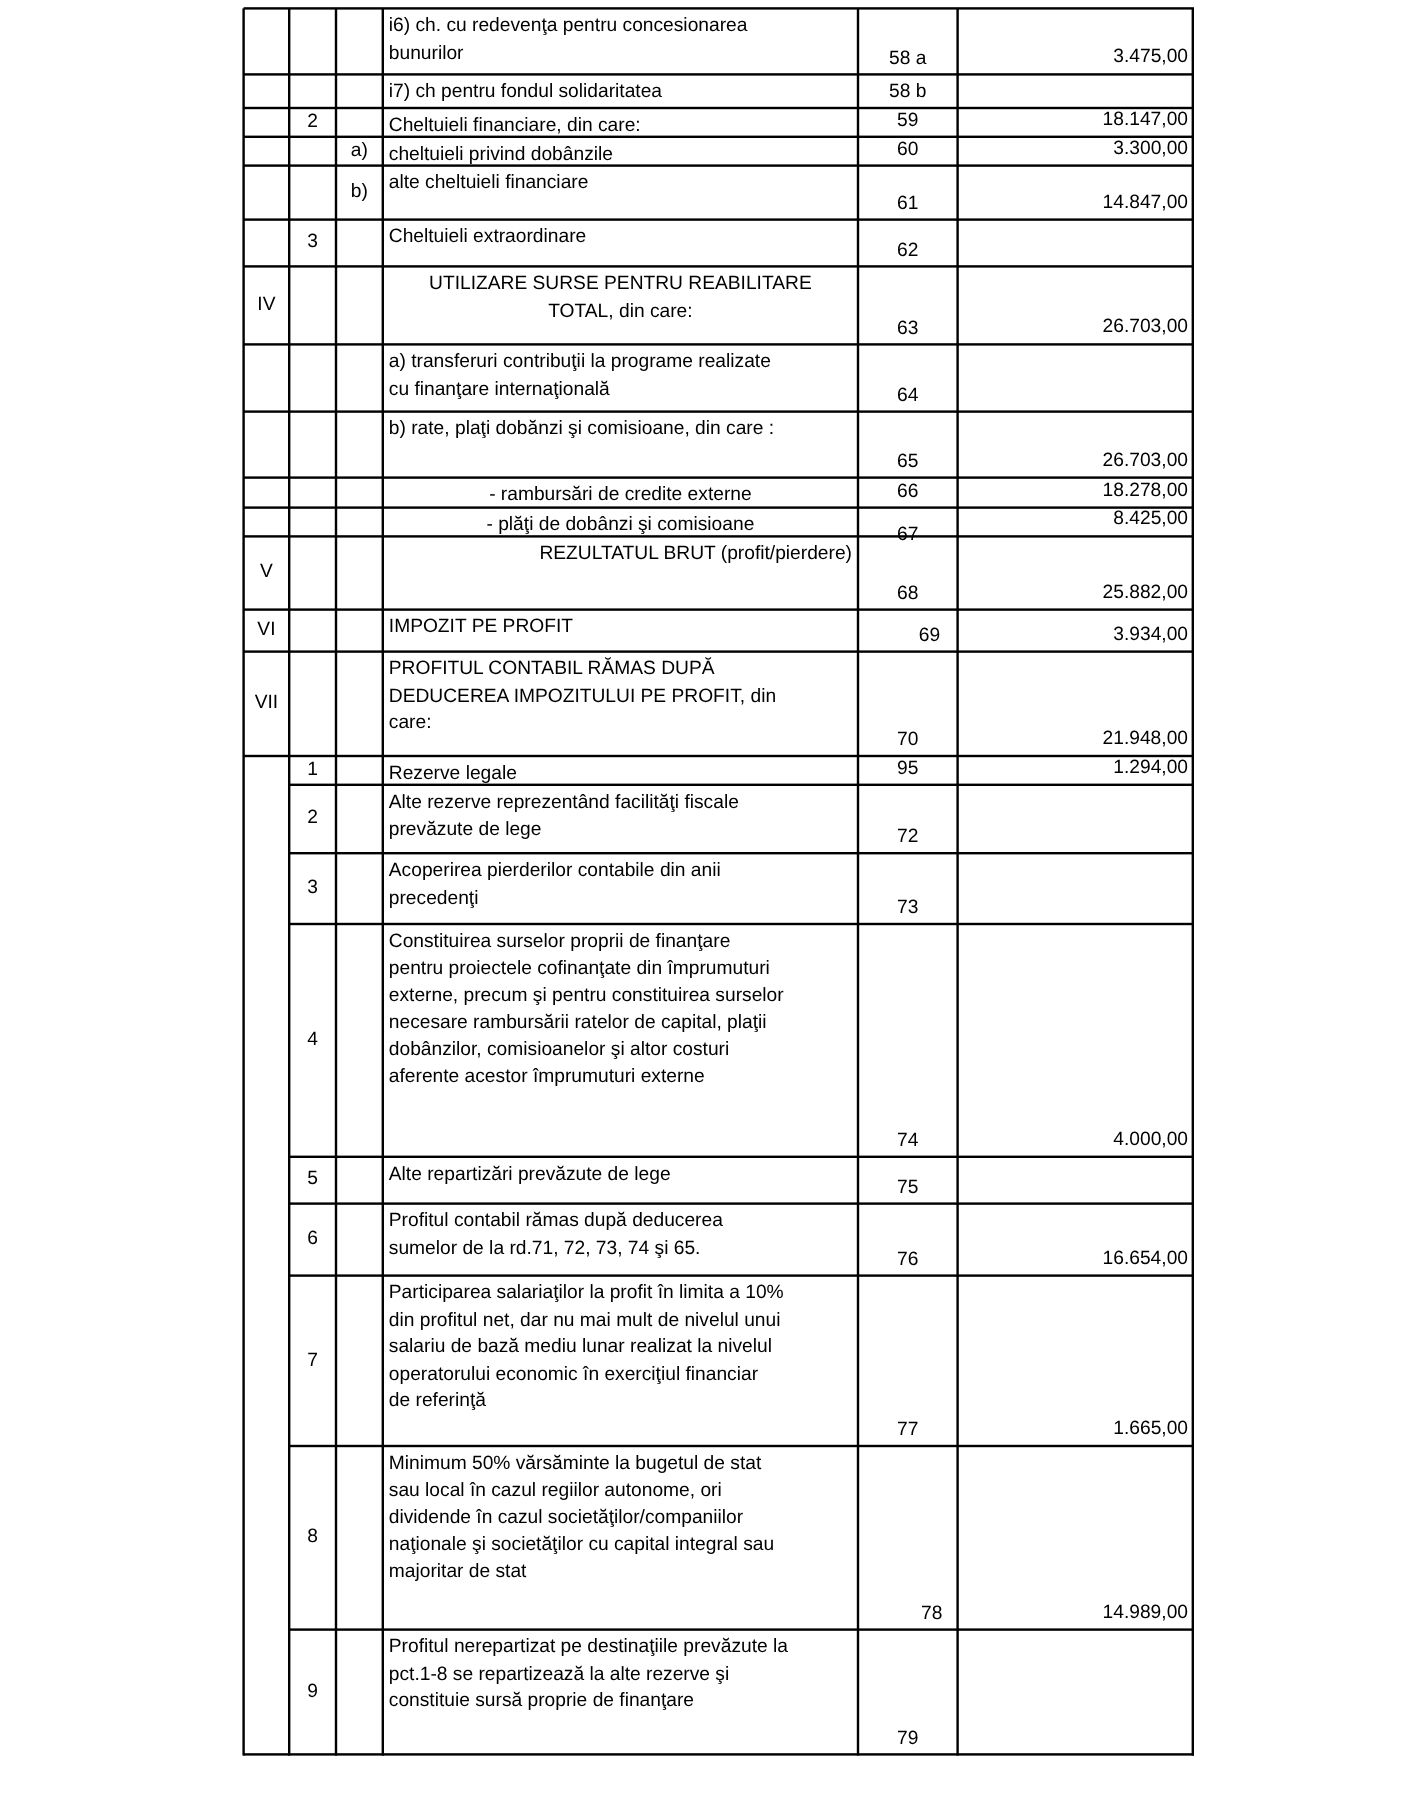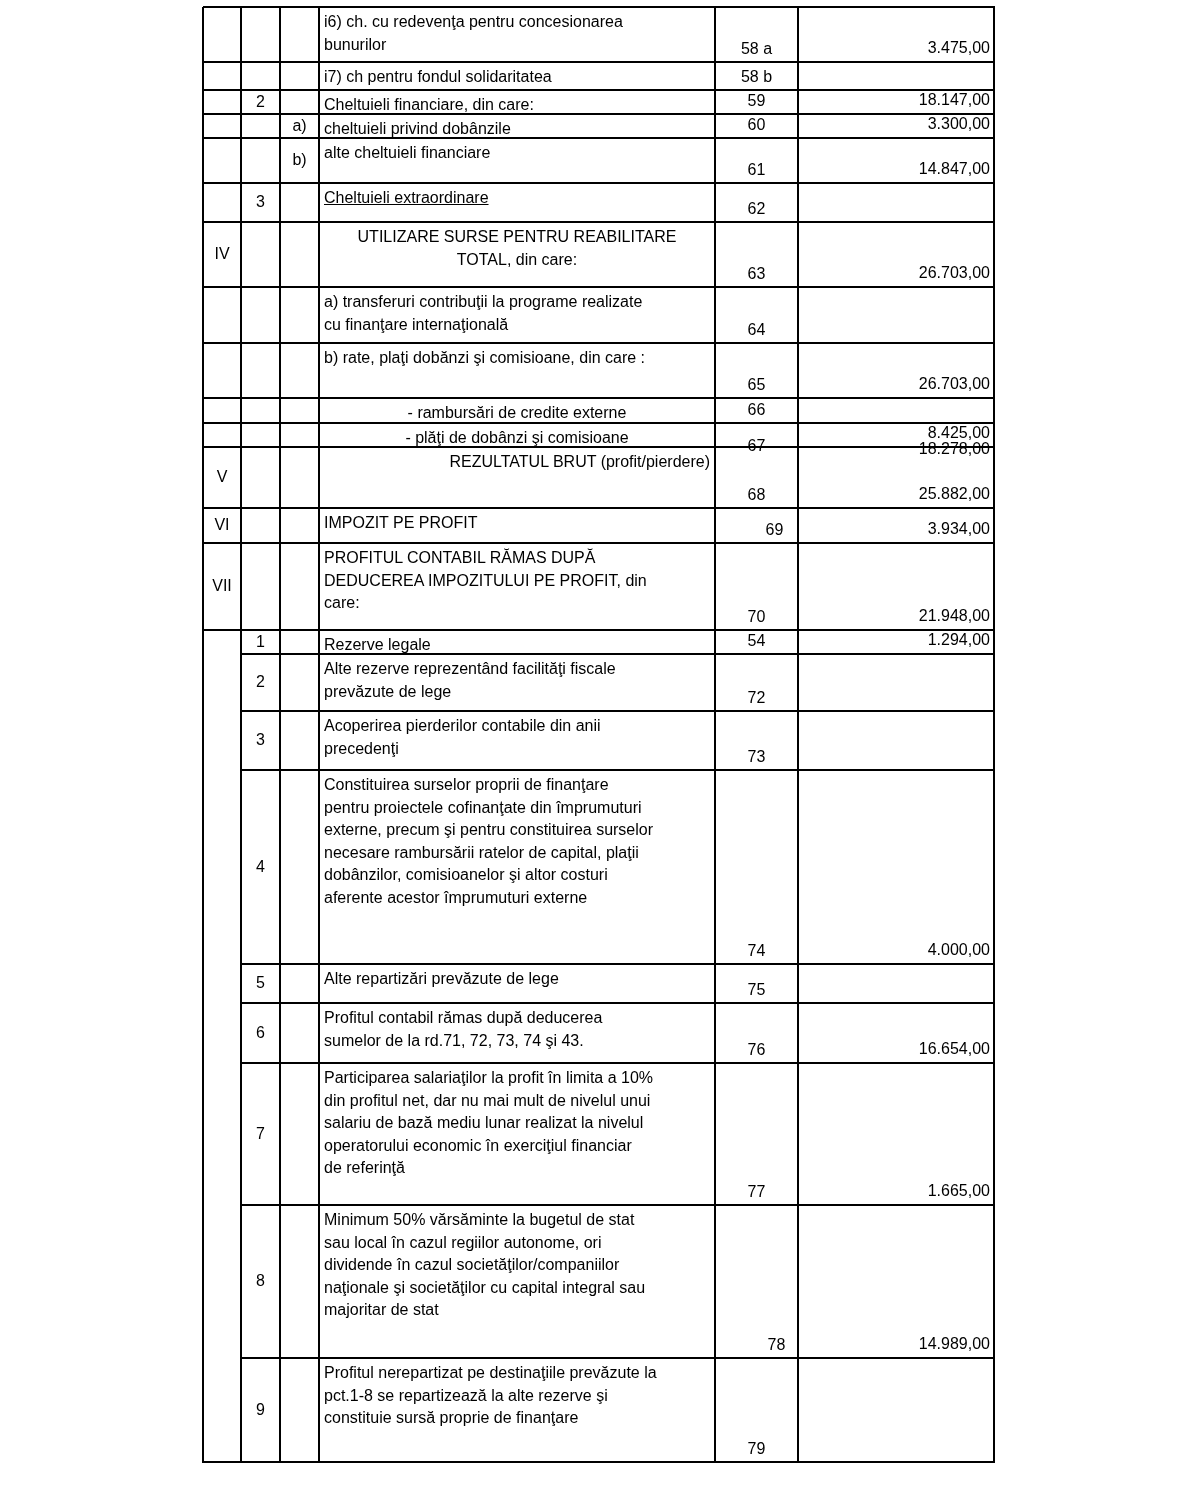--- a/index.html
+++ b/index.html
@@ -87,21 +87,21 @@
       <div class="cell num" style="left: 242px; top: 139px; width: 37px; height: 43px;"></div>
       <div class="cell letter" style="left: 281px; top: 139px; width: 37px; height: 43px;">b)</div>
       <div class="cell desc" style="left: 320px; top: 139px; width: 394px; height: 43px;">alte cheltuieli financiare</div>
       <div class="cell code" style="left: 716px; top: 139px; width: 81px; height: 43px;">61</div>
       <div class="cell val" style="left: 799px; top: 139px; width: 194px; height: 43px;">14.847,00</div>
     </div>
     <div>
       <div class="cell roman" style="left: 204px; top: 184px; width: 36px; height: 37px;"></div>
       <div class="cell num" style="left: 242px; top: 184px; width: 37px; height: 37px;">3</div>
       <div class="cell letter" style="left: 281px; top: 184px; width: 37px; height: 37px;"></div>
-      <div class="cell desc" style="left: 320px; top: 184px; width: 319px; height: 37px; text-decoration: underline;">Cheltuieli extraordinare</div>
+      <div class="cell desc" style="left: 320px; top: 184px; width: 319px; height: 37px;">Cheltuieli extraordinare</div>
       <div class="cell code" style="left: 716px; top: 184px; width: 81px; height: 37px;">62</div>
       <div class="cell val" style="left: 799px; top: 184px; width: 194px; height: 37px;"></div>
     </div>
     <div>
       <div class="cell roman" style="left: 204px; top: 223px; width: 36px; height: 63px;">IV</div>
       <div class="cell num" style="left: 242px; top: 223px; width: 37px; height: 63px;"></div>
       <div class="cell letter" style="left: 281px; top: 223px; width: 37px; height: 63px;"></div>
       <div class="cell desc center" style="left: 320px; top: 223px; width: 394px; height: 63px;">UTILIZARE SURSE PENTRU REABILITARE
 TOTAL, din care:</div>
       <div class="cell code" style="left: 716px; top: 223px; width: 81px; height: 63px;">63</div>
@@ -123,21 +123,21 @@
       <div class="cell desc" style="left: 320px; top: 344px; width: 394px; height: 53px;">b) rate, plaţi dobănzi şi comisioane, din care :</div>
       <div class="cell code" style="left: 716px; top: 344px; width: 81px; height: 53px;">65</div>
       <div class="cell val" style="left: 799px; top: 344px; width: 194px; height: 53px;">26.703,00</div>
     </div>
     <div>
       <div class="cell roman" style="left: 204px; top: 399px; width: 36px; height: 23px;"></div>
       <div class="cell num" style="left: 242px; top: 399px; width: 37px; height: 23px;"></div>
       <div class="cell letter" style="left: 281px; top: 399px; width: 37px; height: 23px;"></div>
       <div class="cell desc center" style="left: 320px; top: 399px; width: 394px; height: 23px;">- rambursări de credite externe</div>
       <div class="cell code" style="left: 716px; top: 399px; width: 81px; height: 23px;">66</div>
-      <div class="cell val" style="left: 799px; top: 399px; width: 194px; height: 23px; margin-top: 40px;">18.278,00</div>
+      <div class="cell val" style="left: 799px; top: 399px; width: 194px; height: 23px;">18.278,00</div>
     </div>
     <div>
       <div class="cell roman" style="left: 204px; top: 424px; width: 36px; height: 22px;"></div>
       <div class="cell num" style="left: 242px; top: 424px; width: 37px; height: 22px;"></div>
       <div class="cell letter" style="left: 281px; top: 424px; width: 37px; height: 22px;"></div>
       <div class="cell desc center" style="left: 320px; top: 424px; width: 394px; height: 22px;">- plăţi de dobânzi şi comisioane</div>
       <div class="cell code" style="left: 716px; top: 424px; width: 81px; height: 34px;">67</div>
       <div class="cell val" style="left: 799px; top: 424px; width: 194px; height: 22px;">8.425,00</div>
     </div>
     <div>
@@ -164,21 +164,21 @@
 DEDUCEREA IMPOZITULUI PE PROFIT, din
 care:</div>
       <div class="cell code" style="left: 716px; top: 544px; width: 81px; height: 85px;">70</div>
       <div class="cell val" style="left: 799px; top: 544px; width: 194px; height: 85px;">21.948,00</div>
     </div>
     <div>
       <div class="cell roman" style="left: 204px; top: 631px; width: 36px; height: 22px;"></div>
       <div class="cell num" style="left: 242px; top: 631px; width: 37px; height: 22px;">1</div>
       <div class="cell letter" style="left: 281px; top: 631px; width: 37px; height: 22px;"></div>
       <div class="cell desc" style="left: 320px; top: 631px; width: 394px; height: 22px;">Rezerve legale</div>
-      <div class="cell code" style="left: 716px; top: 631px; width: 81px; height: 22px;">54</div>
+      <div class="cell code" style="left: 716px; top: 631px; width: 81px; height: 22px;">95</div>
       <div class="cell val" style="left: 799px; top: 631px; width: 194px; height: 22px;">1.294,00</div>
     </div>
     <div>
       <div class="cell roman" style="left: 204px; top: 655px; width: 36px; height: 55px;"></div>
       <div class="cell num" style="left: 242px; top: 655px; width: 37px; height: 55px;">2</div>
       <div class="cell letter" style="left: 281px; top: 655px; width: 37px; height: 55px;"></div>
       <div class="cell desc" style="left: 320px; top: 655px; width: 394px; height: 55px;">Alte rezerve reprezentând facilităţi fiscale
 prevăzute de lege</div>
       <div class="cell code" style="left: 716px; top: 655px; width: 81px; height: 55px;">72</div>
       <div class="cell val" style="left: 799px; top: 655px; width: 194px; height: 55px;"></div>
@@ -211,21 +211,21 @@
       <div class="cell letter" style="left: 281px; top: 965px; width: 37px; height: 37px;"></div>
       <div class="cell desc" style="left: 320px; top: 965px; width: 394px; height: 37px;">Alte repartizări prevăzute de lege</div>
       <div class="cell code" style="left: 716px; top: 965px; width: 81px; height: 37px;">75</div>
       <div class="cell val" style="left: 799px; top: 965px; width: 194px; height: 37px;"></div>
     </div>
     <div>
       <div class="cell roman" style="left: 204px; top: 1004px; width: 36px; height: 58px;"></div>
       <div class="cell num" style="left: 242px; top: 1004px; width: 37px; height: 58px;">6</div>
       <div class="cell letter" style="left: 281px; top: 1004px; width: 37px; height: 58px;"></div>
       <div class="cell desc" style="left: 320px; top: 1004px; width: 394px; height: 58px;">Profitul contabil rămas după deducerea
-sumelor de la rd.71, 72, 73, 74 şi 43.</div>
+sumelor de la rd.71, 72, 73, 74 şi 65.</div>
       <div class="cell code" style="left: 716px; top: 1004px; width: 81px; height: 58px;">76</div>
       <div class="cell val" style="left: 799px; top: 1004px; width: 194px; height: 58px;">16.654,00</div>
     </div>
     <div>
       <div class="cell roman" style="left: 204px; top: 1064px; width: 36px; height: 140px;"></div>
       <div class="cell num" style="left: 242px; top: 1064px; width: 37px; height: 140px;">7</div>
       <div class="cell letter" style="left: 281px; top: 1064px; width: 37px; height: 140px;"></div>
       <div class="cell desc" style="left: 320px; top: 1064px; width: 394px; height: 140px;">Participarea salariaţilor la profit în limita a 10%
 din profitul net,  dar nu mai mult de nivelul unui
 salariu de bază mediu lunar realizat la nivelul

